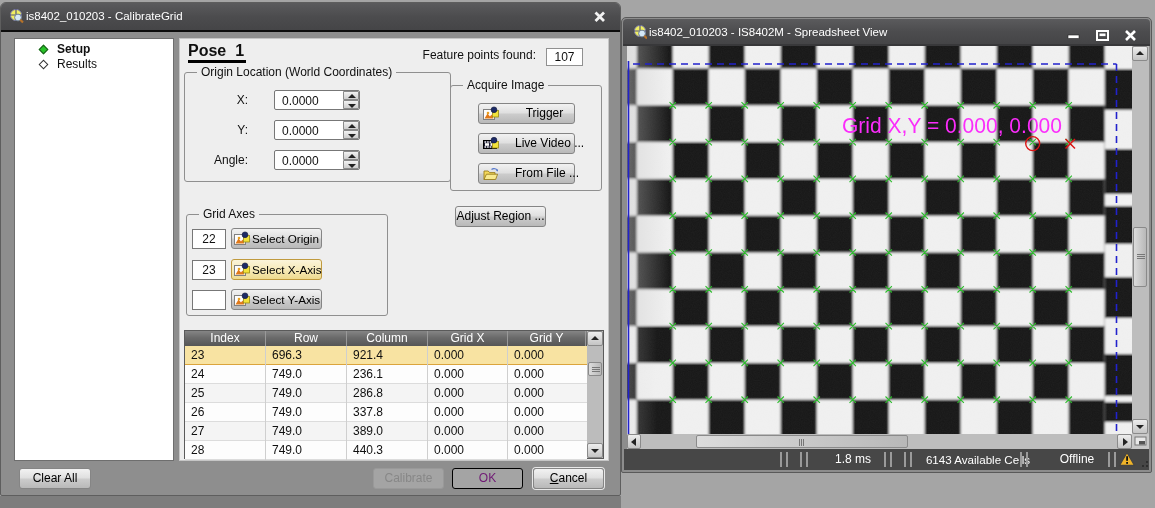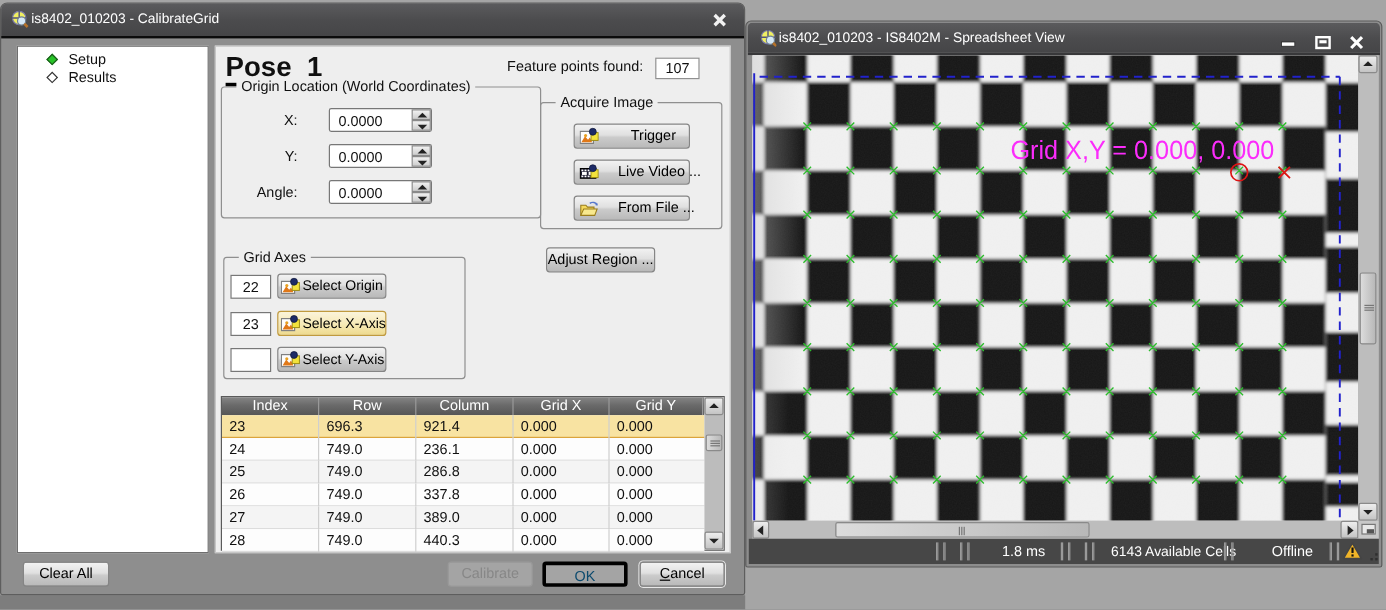--- a/index.html
+++ b/index.html
@@ -23,21 +23,21 @@
 .trow { position:relative; height:15px; line-height:15px; padding-left:42px; }
 .trow .dm { position:absolute; left:25px; top:4px; width:7px; height:7px;
   border:1px solid #333; transform:rotate(45deg); background:#fff; }
 .trow .dm.g { background:#27c427; border-color:#1d571d; }
 .trow.sel { background:#ece7d6; border-top:1px solid #d0aa74; border-bottom:1px solid #d0aa74;
   height:15px; margin-top:-1px; }
 
 
 #panel { position:absolute; left:178px; top:35px; width:430px; height:423px;
   background:#eeeeee; border:1px solid #c6c6c6; font-size:12px; color:#101010; }
-#pose1 { position:absolute; left:8px; top:3px; font-size:23px; font-weight:bold;
+#pose1 { position:absolute; left:8px; top:3px; font-size:16px; font-weight:bold;
   border-bottom:3px solid #000; padding:0 2px 0px 0; letter-spacing:0px; }
 #fpf { position:absolute; right:72px; top:9px; }
 #fpfbox { position:absolute; left:366px; top:9px; width:37px; height:18px; background:#fff;
   border:1px solid #909090; text-align:center; line-height:17px; }
 
 .group { position:absolute; border:1px solid #8f8f8f; border-radius:3px; }
 .group > .glabel { position:absolute; top:-8px; left:12px; background:#eeeeee; padding:0 4px; }
 
 #g-origin { left:4px; top:33px; width:267px; height:110px; }
 #g-acquire { left:270px; top:46px; width:152px; height:106px; }
@@ -94,21 +94,21 @@
 .gripv { position:absolute; left:102px; top:3px; width:1px; height:7px; background:#777; box-shadow:2px 0 0 #777, 4px 0 0 #777; }
 .tri-l { position:absolute; left:3px; top:3px; width:0; height:0;
   border-top:4px solid transparent; border-bottom:4px solid transparent; border-right:5px solid #222; }
 .tri-r { position:absolute; left:5px; top:3px; width:0; height:0;
   border-top:4px solid transparent; border-bottom:4px solid transparent; border-left:5px solid #222; }
 
 
 .bbtn { position:absolute; height:21px; line-height:19px; font-size:12px; }
 #b-clear { left:18px; top:465px; width:72px; }
 #b-cal { left:372px; top:465px; width:71px; background:#a4a4a4; border:1px solid #999; color:#878787; }
-#b-ok { left:451px; top:465px; width:71px; background:#a4a4a4; border:3px solid #000000; color:#0c4a6e; }
+#b-ok { left:451px; top:465px; width:71px; background:#a4a4a4; border:1px solid #000000; color:#701a75; }
 #b-cancel { left:532px; top:465px; width:71px; box-shadow:0 0 0 1px #e8e8e8; }
 
 
 #win { left:621px; top:17px; width:531px; height:456px; background:#8d8d8d;
   border:1px solid #5a5a5a; border-radius:5px 5px 2px 2px; }
 #win-title { position:absolute; left:1px; top:1px; width:527px; height:27px; border-bottom:2px solid #38383a;
   background:linear-gradient(180deg,#5b5b5d 0%,#4c4c4e 50%,#454547 100%);
   border-radius:4px 4px 0 0; color:#fff; font-size:11.5px; line-height:27px; }
 #win-title .ttext { position:absolute; left:26px; top:0; }
 #imgarea { position:absolute; left:5px; top:28px; width:505px; height:388px; background:#e8e8e8; overflow:hidden; }
@@ -259,21 +259,21 @@
   <line x1="11.3" y1="11.8" x2="14" y2="14.5" stroke="#b5722a" stroke-width="2.2"></line>
 </svg>
         <span class="ttext">is8402_010203 - CalibrateGrid</span>
       <svg width="14" height="14" style="position:absolute;right:13px;top:7px;">
           <path d="M2.5 2.5 L11 11 M2.5 11 L11 2.5" stroke="#f2f2f2" stroke-width="2.8"></path>
         </svg>
     </div>
     <div id="dlg-black"></div>
 
     <div id="tree">
-      <div class="trow" style="margin-top:3px;"><span class="dm g"></span>Setup</div>
+      <div class="trow" style="margin-top:3px;font-weight:bold;"><span class="dm g"></span>Setup</div>
       <div class="trow"><span class="dm"></span>Results</div>
     </div>
 
     <div id="panel">
       <div id="pose1">Pose&nbsp;&nbsp;1</div>
       <div id="fpf">Feature points found:</div>
       <div id="fpfbox">107</div>
 
       <div class="group" id="g-origin">
         <span class="glabel">Origin Location (World Coordinates)</span>

